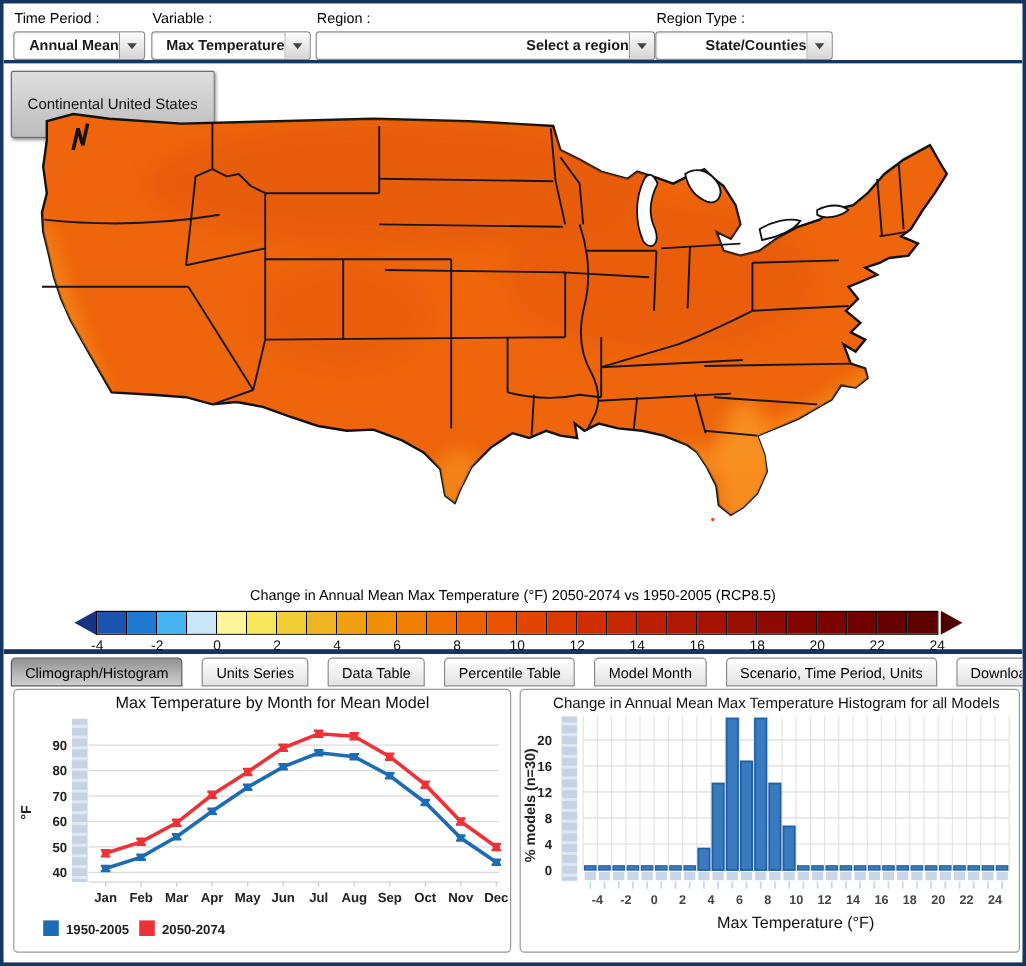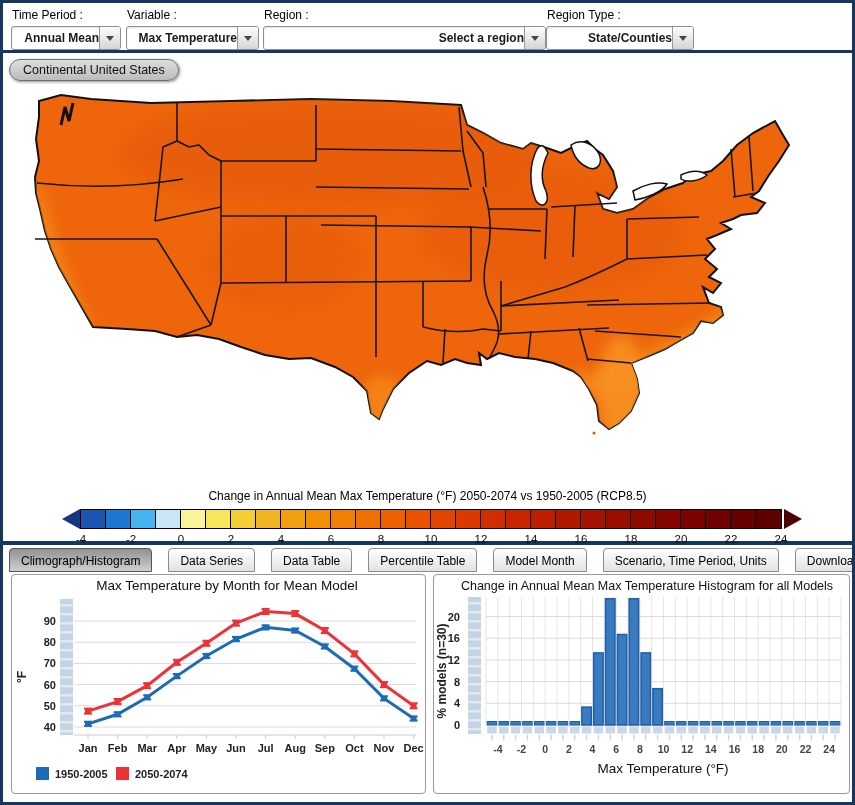--- a/index.html
+++ b/index.html
@@ -14,22 +14,22 @@
   .ctl-select{display:flex;height:24px;border:1px solid #8f8f8f;border-radius:3px;background:#fff;
               box-shadow:inset 0 1px 2px rgba(0,0,0,0.12);cursor:pointer;text-align:right;}
   .ctl-value{flex:1;font-size:12px;font-weight:bold;color:#1a1a1a;line-height:22px;padding-left:7px;
              white-space:nowrap;overflow:hidden;}
   .ctl-arrowbox{width:21px;border-left:1px solid #9a9a9a;border-radius:0 2px 2px 0;
                 background:linear-gradient(#fdfdfd,#d5d5d5);display:flex;align-items:center;justify-content:center;}
   .ctl-caret{width:0;height:0;border-left:4px solid transparent;border-right:4px solid transparent;
              border-top:5px solid #444;}
   
   .map-section{position:relative;height:492px;border-bottom:4px solid #14365F;background:#fff;}
-  .region-btn{position:absolute;left:6px;top:6px;padding:3px 13px;font-size:12.5px;color:#111;
-              background:linear-gradient(#dedede,#bcbcbc);border:1px solid #6e6e6e;border-radius:12px;
+  .region-btn{position:absolute;left:6px;top:6px;padding:20px 13px;font-size:12.5px;color:#111;
+              background:linear-gradient(#dedede,#bcbcbc);border:1px solid #6e6e6e;border-radius:2px;
               box-shadow:1px 1px 3px rgba(0,0,0,0.45);cursor:pointer;}
   .us-map{position:absolute;left:28px;top:38px;}
   .map-caption{position:absolute;top:436px;left:0;width:100%;text-align:center;font-size:12px;color:#000;}
   .colorbar-wrap{position:absolute;top:456px;left:59px;width:740px;height:46px;}
   .cb-arrow-left,.cb-arrow-right{position:absolute;top:0;width:0;height:0;
       border-top:10px solid transparent;border-bottom:10px solid transparent;}
   .cb-arrow-left{left:0;border-right:18px solid #16357E;}
   .cb-arrow-right{right:0;border-left:18px solid #4E0000;}
   .cb-bar{position:absolute;left:18px;top:0;height:20px;display:flex;border:1px solid #000;}
   .cb-seg{width:25px;height:18px;border-right:1px solid #000;}
@@ -225,21 +225,21 @@
           <span class="cb-label" style="left: 619px;">20</span>
           <span class="cb-label" style="left: 669px;">22</span>
           <span class="cb-label" style="left: 719px;">24</span>
         </div>
     </div>
   </div>
 
   <div class="bottom">
     <div class="tabs">
         <div class="tab active">Climograph/Histogram</div>
-        <div class="tab">Data Series</div>
+        <div class="tab">Units Series</div>
         <div class="tab">Data Table</div>
         <div class="tab">Percentile Table</div>
         <div class="tab">Model Month</div>
         <div class="tab">Scenario, Time Period, Units</div>
         <div class="tab">Download Period</div>
       </div>
     <div class="charts">
       <div class="chart-box" id="climo-box"><svg width="413" height="218">
             <text x="215" y="15" font-size="13.5" text-anchor="middle" font-family="Liberation Sans, sans-serif" fill="#111" font-weight="normal">Max Temperature by Month for Mean Model</text>
             <line x1="62" y1="152" x2="404" y2="152" stroke="#DADADA" stroke-width="1"></line>

